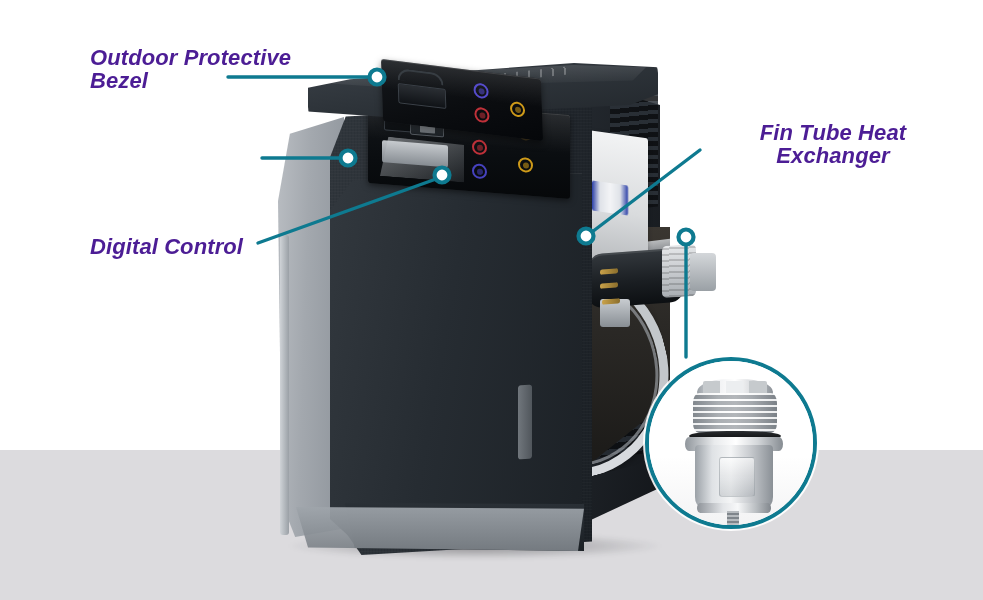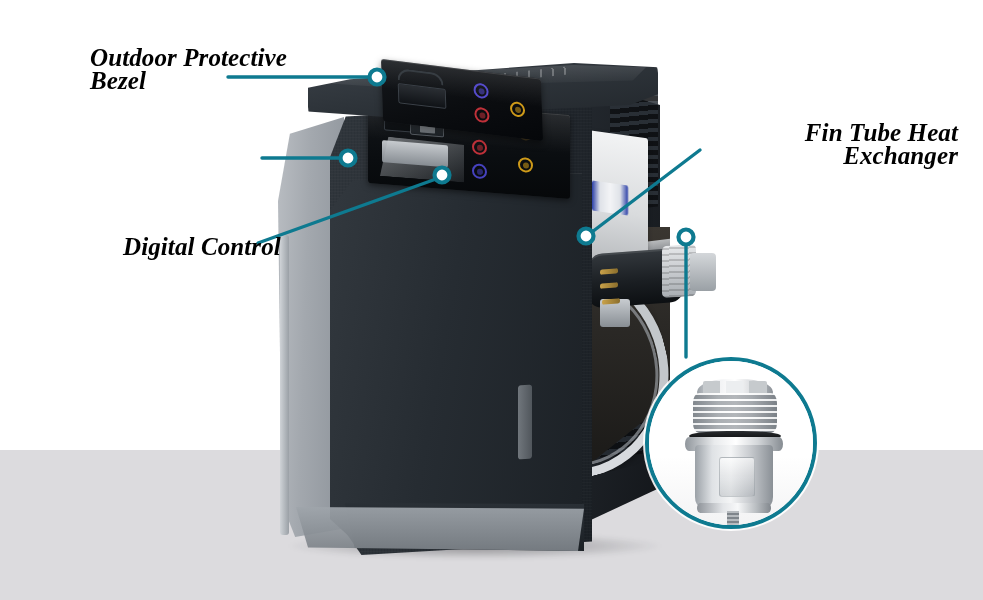--- a/index.html
+++ b/index.html
@@ -404,30 +404,30 @@
     position: absolute;
     left: 9px; top: 3px;
     width: 15px; height: 10px;
     background: linear-gradient(180deg, #b7bcc1, #6e747a);
     border-radius: 1px;
   }
 
   
   .label {
     position: absolute;
-    color: #000000;
-    font-family: Liberation Serif, serif;
+    color: #4c1d95;
+    font-family: Liberation Sans, sans-serif;
     font-weight: 700;
     font-style: italic;
-    font-size: 25px;
+    font-size: 22px;
     line-height: 23px;
     letter-spacing: .1px;
     white-space: pre-line;
   }
-  .label.right { text-align: right; }
+  .label.right { text-align: center; }
 
   
   #leaders {
     position: absolute;
     left: 0; top: 0;
     width: 983px; height: 600px;
     pointer-events: none;
   }
 
   
@@ -625,19 +625,19 @@
       </div>
       <div class="hdr-bottom-rim"></div>
       <div class="hdr-screw"></div>
     </div>
   </div>
 
   <div class="label" style="left:90px; top:46px; width:240px;">Outdoor Protective
 Bezel</div>
 
 
-  <div class="label" style="left:90px; top:235px; width:240px;margin-left:33px;">Digital Control</div>
+  <div class="label" style="left:90px; top:235px; width:240px;">Digital Control</div>
 
   <div class="label right" style="left:708px; top:121px; width:250px;">Fin Tube Heat
 Exchanger</div>
 
 
 </div>
 
 </body></html>

